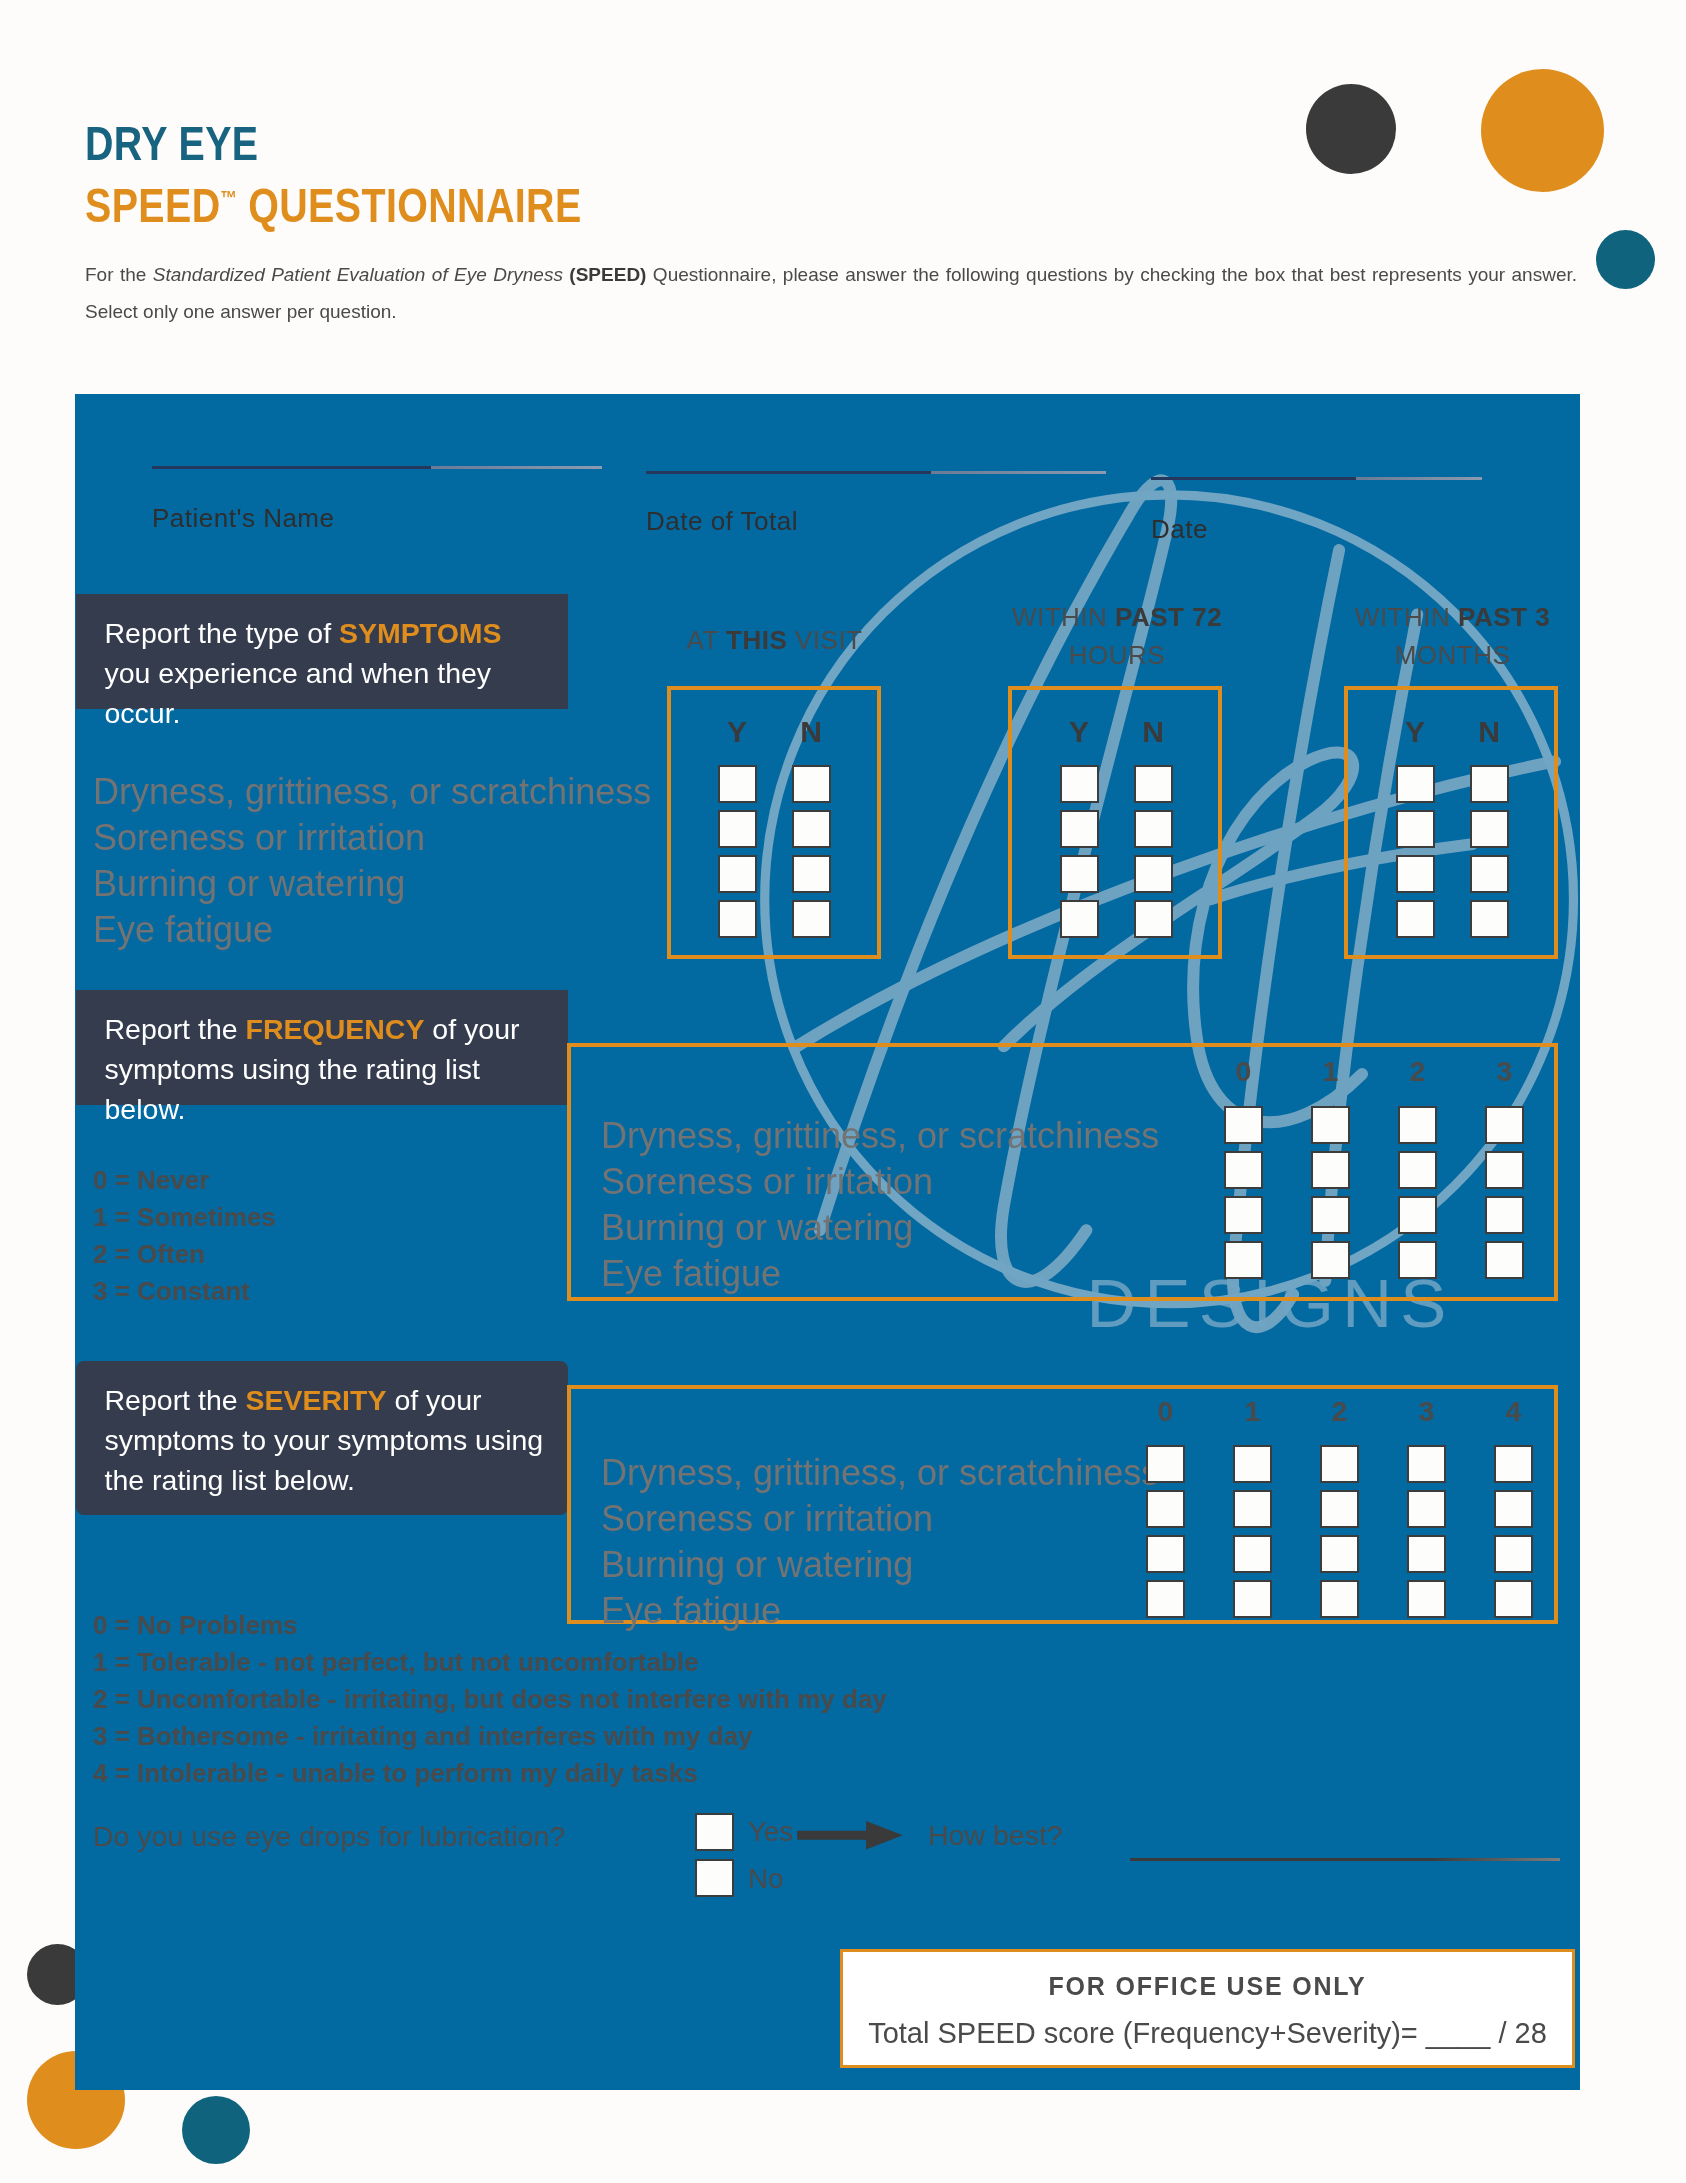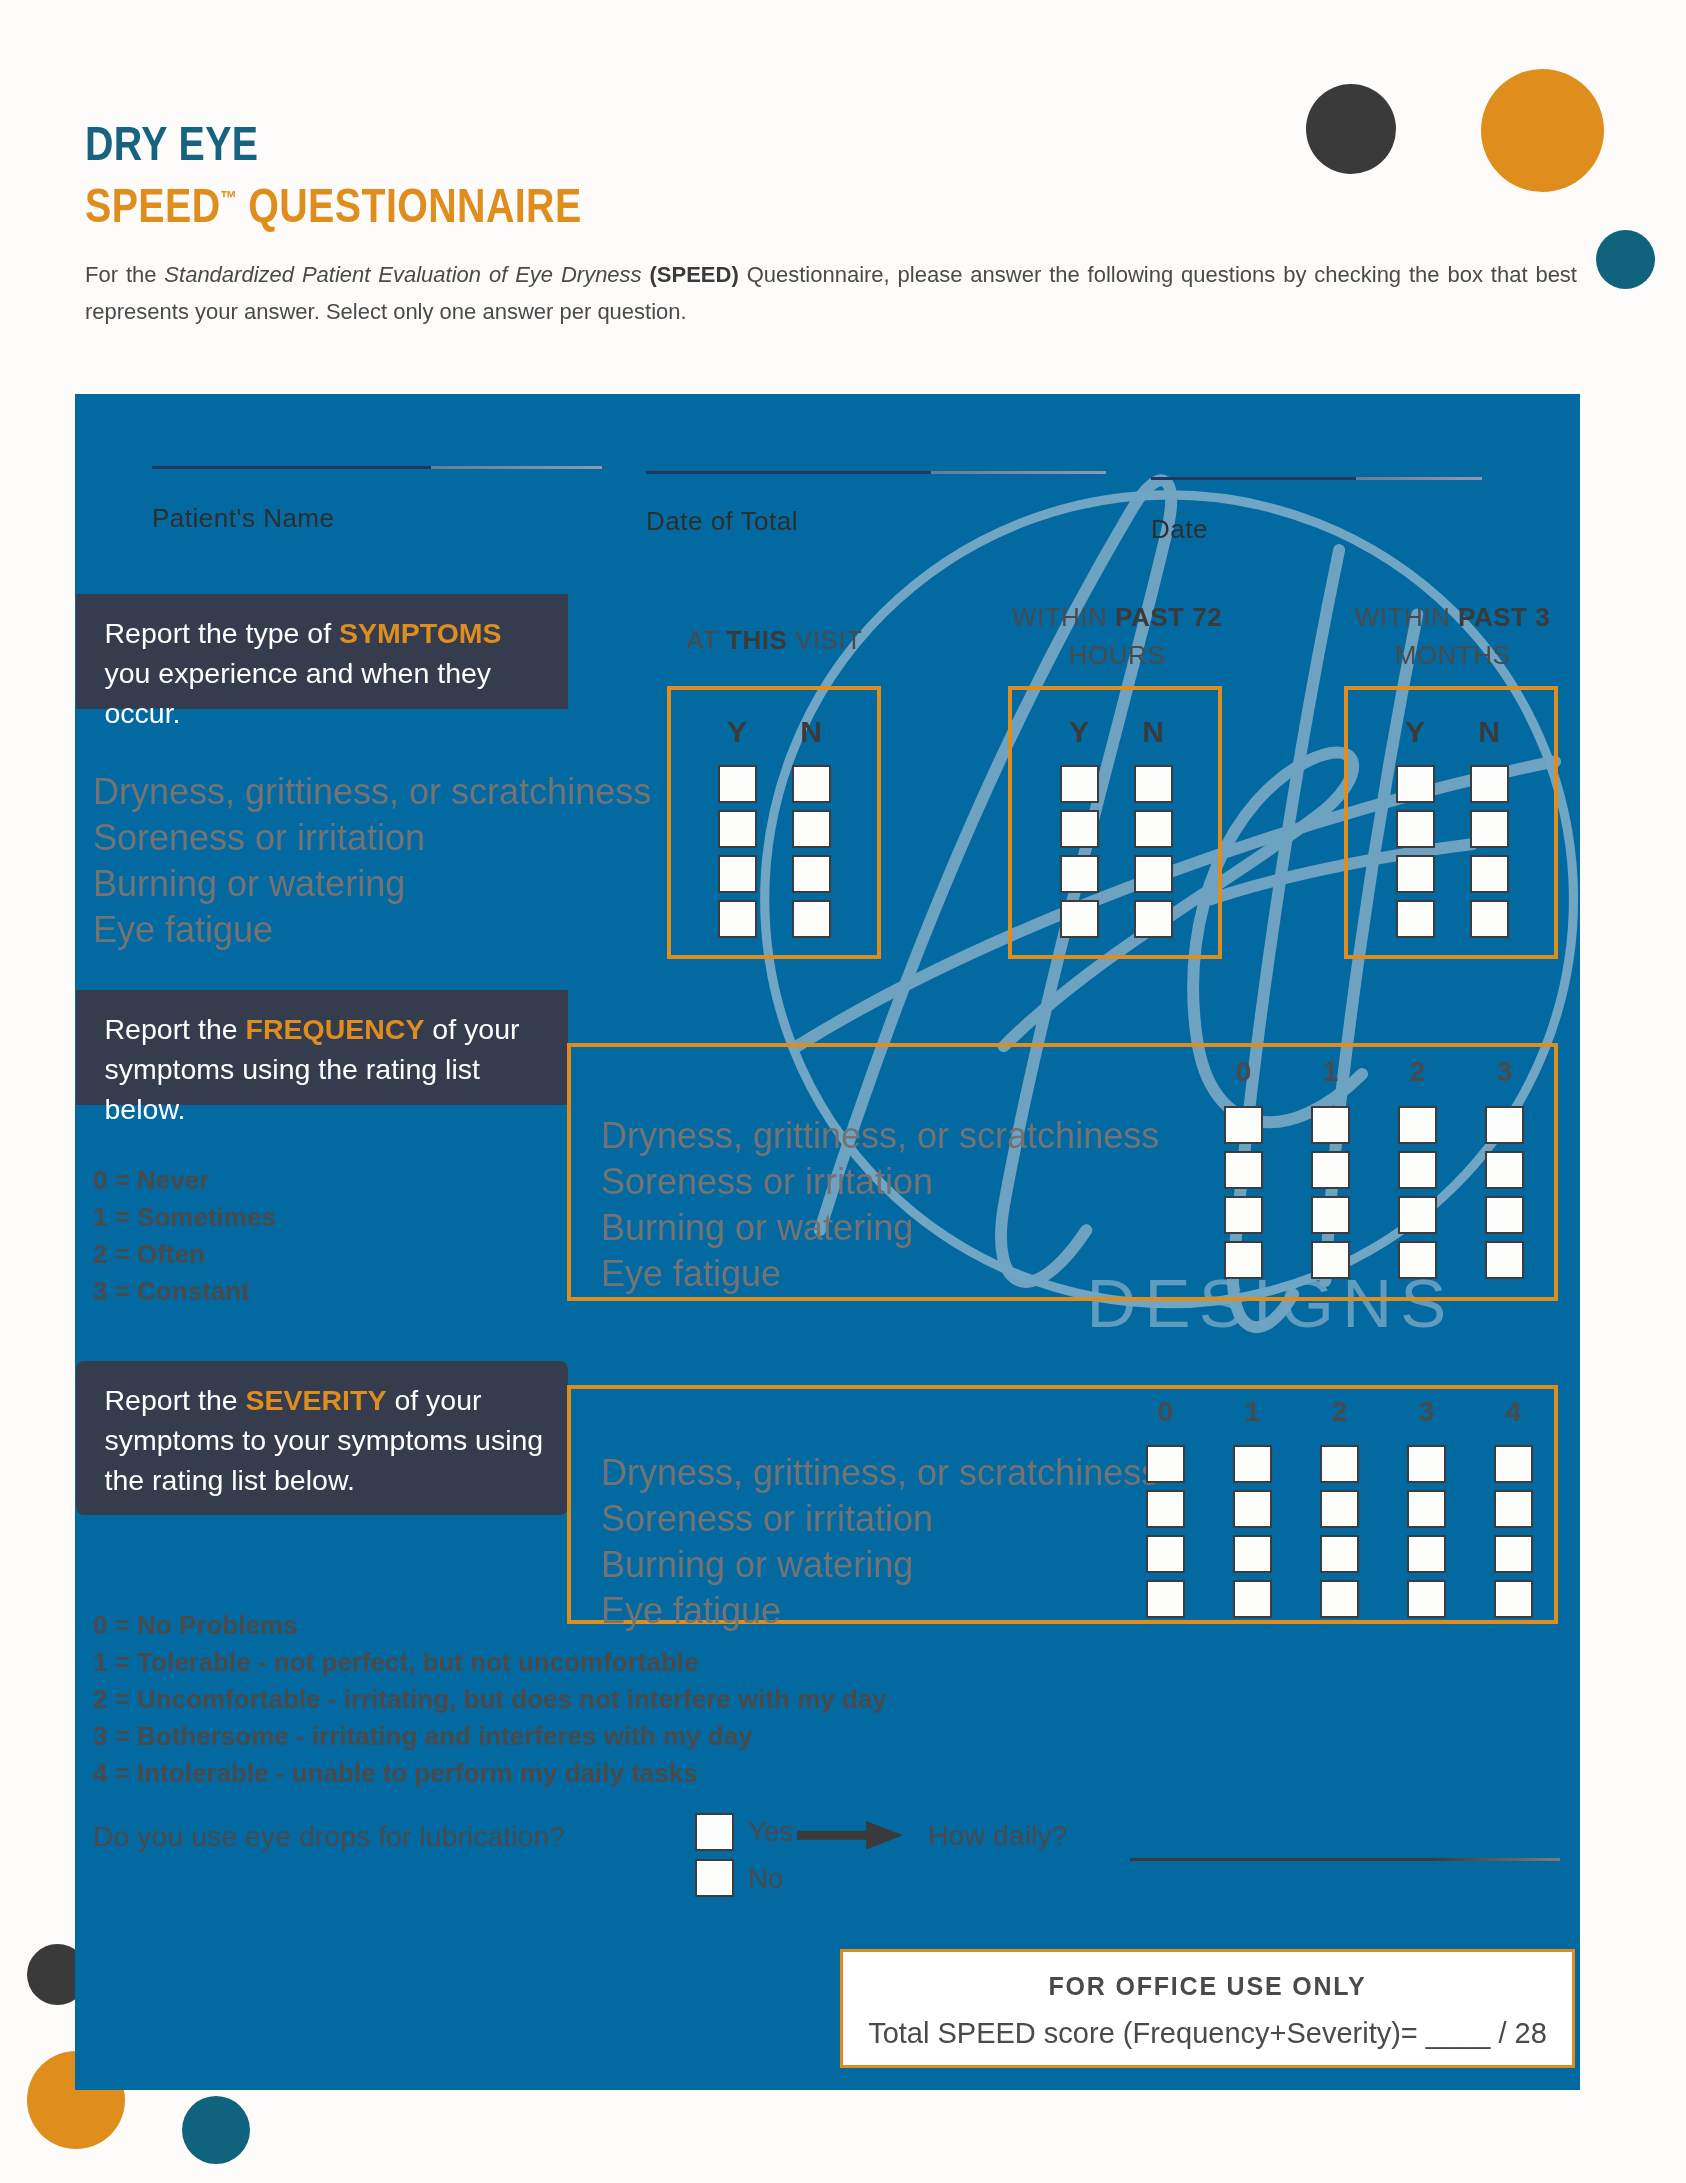--- a/index.html
+++ b/index.html
@@ -30,21 +30,21 @@
     font-size:48px; line-height:54px;
     transform:scaleX(0.82); transform-origin:left center;
     white-space:nowrap;
   }
   .t-dry    { color:#176380; }
   .t-speed  { color:#DF8E1D; }
   .tm { font-size:20px; vertical-align:super; letter-spacing:0; }
 
   .intro {
     position:absolute; left:85px; top:256px; width:1492px;
-    font-size:22px; line-height:37px; color:#4A4A4A;
+    font-size:19px; line-height:37px; color:#4A4A4A;
     text-align:justify; text-justify:inter-word;
   }
   .intro i { font-style:italic; }
   .intro b { font-weight:bold; color:#3A3A3A; }
 
   
   .panel {
     position:absolute; left:75px; top:394px;
     width:1505px; height:1696px;
     background:#0369a1;
@@ -482,21 +482,21 @@
   <div id="drops-q">Do you use eye drops for lubrication?</div>
   <div class="cb" id="cb-yes"></div>
   <div class="drops-opt" id="lbl-yes">Yes</div>
   <div class="cb" id="cb-no"></div>
   <div class="drops-opt" id="lbl-no">No</div>
 
   <svg id="arrow" viewBox="0 0 230 62">
     <path d="M0 21 H150 V0 L230 31 L150 62 V41 H0 Z" fill="#3A3A3A"></path>
   </svg>
 
-  <div id="how-often">How daily?</div>
+  <div id="how-often">How best?</div>
   <div id="line-howoften"></div>
 
   <div class="obox" id="obox-office"></div>
   <div id="office-title">FOR OFFICE USE ONLY</div>
   <div id="office-score">Total SPEED score (Frequency+Severity)= ____ / 28</div>
 
 </div>
 
 
 </body></html>

